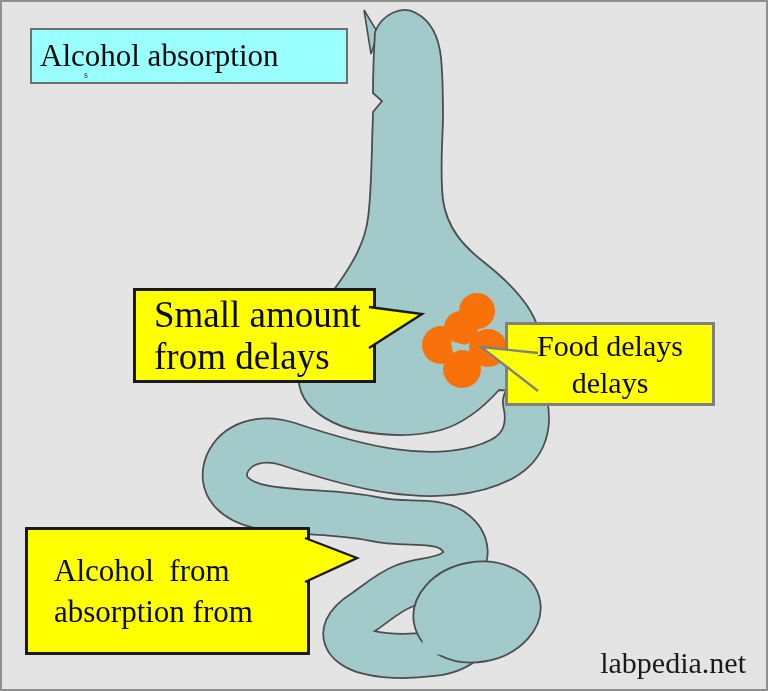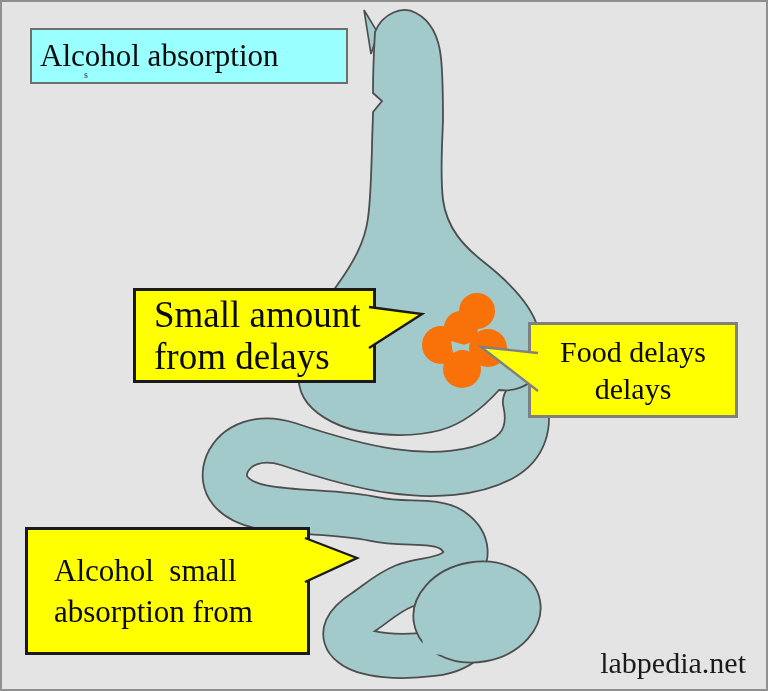--- a/index.html
+++ b/index.html
@@ -26,21 +26,21 @@
     box-sizing: border-box;
   }
   .callout .line { white-space: pre-wrap; }
 
   .box-small {
     left: 133px; top: 288px; width: 243px; height: 95px;
     border: 3px solid var(--callout-border-dark, #1a1a1a);
     font-size: 37px; line-height: 42px; padding-left: 18px;
   }
   .box-food {
-    left: 528px; top: 322px; width: 210px; height: 96px;
+    left: 505px; top: 322px; width: 210px; height: 84px;
     border: 3px solid var(--callout-border-gray, #808080);
     font-size: 30px; line-height: 37px; text-align: center;
   }
   .box-intestine {
     left: 25px; top: 527px; width: 285px; height: 128px;
     border: 3px solid var(--callout-border-dark, #1a1a1a);
     font-size: 31px; line-height: 41px; padding-left: 26px;
   }
   .title-box {
     position: absolute; left: 30px; top: 28px; width: 318px; height: 56px;
@@ -132,20 +132,20 @@
 
 <div class="callout box-food">
   <div class="line">Food delays</div>
   <div class="line">delays</div>
 </div>
 <svg class="pointer-svg" style="left:474px; top:338px;" width="66" height="58">
   <path d="M 64,15 L 7,9 L 64,53" fill="var(--callout-yellow)" stroke="var(--callout-border-gray)" stroke-width="2.4"></path>
 </svg>
 
 <div class="callout box-intestine">
-  <div class="line">Alcohol  small</div>
+  <div class="line">Alcohol  from</div>
   <div class="line">absorption from</div>
 </div>
 <svg class="pointer-svg" style="left:300px; top:530px;" width="62" height="58">
   <path d="M 5,8 L 57,28 L 5,52" fill="var(--callout-yellow)" stroke="var(--callout-border-dark)" stroke-width="2.4"></path>
 </svg>
 
 <div class="watermark">labpedia.net</div>
 
 </body></html>

